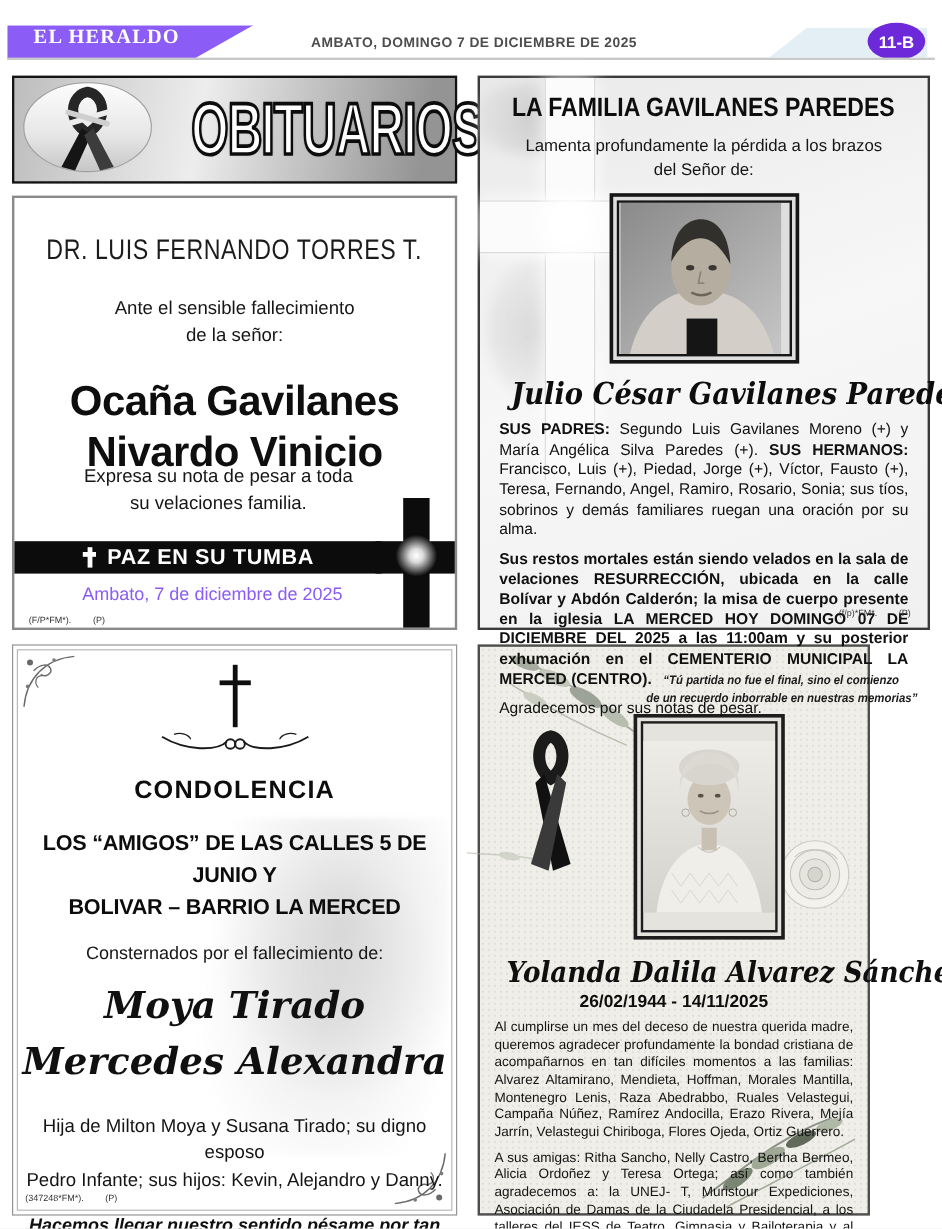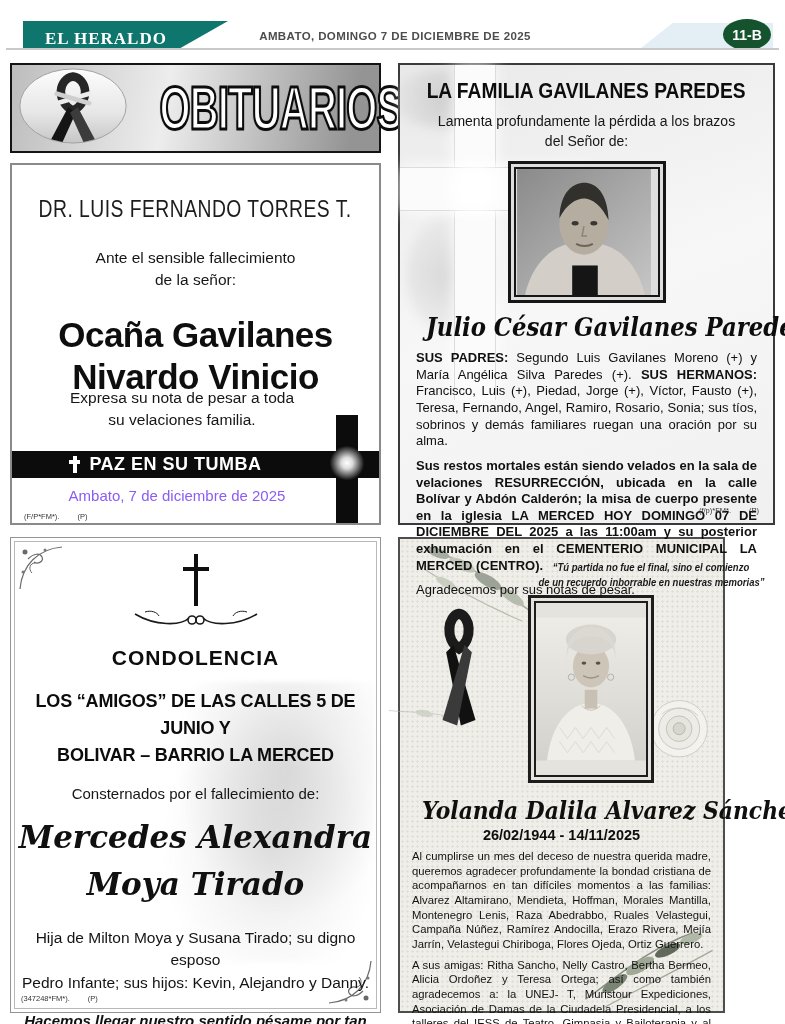--- a/index.html
+++ b/index.html
@@ -1,29 +1,29 @@
 <!DOCTYPE html>
 <html><head>
 <meta charset="utf-8">
 <style>
   html,body{margin:0;padding:0;background:#e9e9e9;}
   .page{position:relative;width:785px;height:1024px;background:#ffffff;
         font-family:"Liberation Sans",sans-serif;color:#111;overflow:hidden;margin:0 auto;}
   .abs{position:absolute;}
 
   
-  .brand{position:absolute;left:23px;top:21px;width:205px;height:28px;background:#0f766e;
-         clip-path:polygon(0 0,100% 0,76% 100%,0 100%);display:flex;align-items:flex-end;
+  .brand{position:absolute;left:6px;top:21px;width:205px;height:28px;background:#8b5cf6;
+         clip-path:polygon(0 0,100% 0,76% 100%,0 100%);display:flex;align-items:flex-start;
          padding-left:22px;box-sizing:border-box;}
   .brand span{color:#fff;font-family:"Liberation Serif",serif;font-weight:700;font-size:17px;letter-spacing:1px;}
   .dateline{position:absolute;left:230px;width:330px;top:30px;text-align:center;font-size:11.5px;
             color:#4d4d4d;letter-spacing:.4px;font-weight:700;}
   .strip{position:absolute;right:12px;top:23px;width:132px;height:25px;background:#e3eff5;
          clip-path:polygon(24% 0,100% 0,100% 100%,0 100%);}
-  .badge{position:absolute;right:14px;top:19px;width:48px;height:31px;background:#14532d;border-radius:50%;
+  .badge{position:absolute;right:14px;top:19px;width:48px;height:31px;background:#6d28d9;border-radius:50%;
          color:#fff;font-weight:700;font-size:14px;display:flex;align-items:center;justify-content:center;}
   .rule{position:absolute;left:6px;right:6px;top:48px;height:2px;background:#c9c9c9;}
 
   
   .banner-box{left:10px;top:63px;width:371px;height:90px;border:2px solid #141414;box-sizing:border-box;
               background:linear-gradient(100deg,#bdbdbd,#ededed 42%,#949494 92%);
               display:flex;align-items:center;}
   .banner-box .ribbon-oval{margin-left:5px;flex:0 0 auto;}
   .banner-title{flex:1;text-align:center;}
   .banner-title span{display:inline-block;font-weight:800;font-size:50px;color:#fff;letter-spacing:-1px;
@@ -280,22 +280,22 @@
         <path d="M116,4 C110,2 104,4 102,8" stroke-width="1"></path>
       </svg>
     </div>
     <div class="c-title">CONDOLENCIA</div>
     <div class="c-from">
       <div>LOS “AMIGOS” DE LAS CALLES 5 DE JUNIO Y</div>
       <div>BOLIVAR – BARRIO LA MERCED</div>
     </div>
     <div class="c-intro">Consternados por el fallecimiento de:</div>
     <div class="c-name">
+      <div>Moya Tirado</div>
       <div>Mercedes Alexandra</div>
-      <div>Moya Tirado</div>
     </div>
     <div class="c-family">
       <div>Hija de Milton Moya y Susana Tirado; su digno esposo</div>
       <div>Pedro Infante; sus hijos: Kevin, Alejandro y Danny.</div>
     </div>
     <div class="c-message">Hacemos llegar nuestro sentido pésame por tan infausto suceso.</div>
 
     <div class="code-row c-code">
       <span>(347248*FM*).</span>
       <span>(P)</span>

